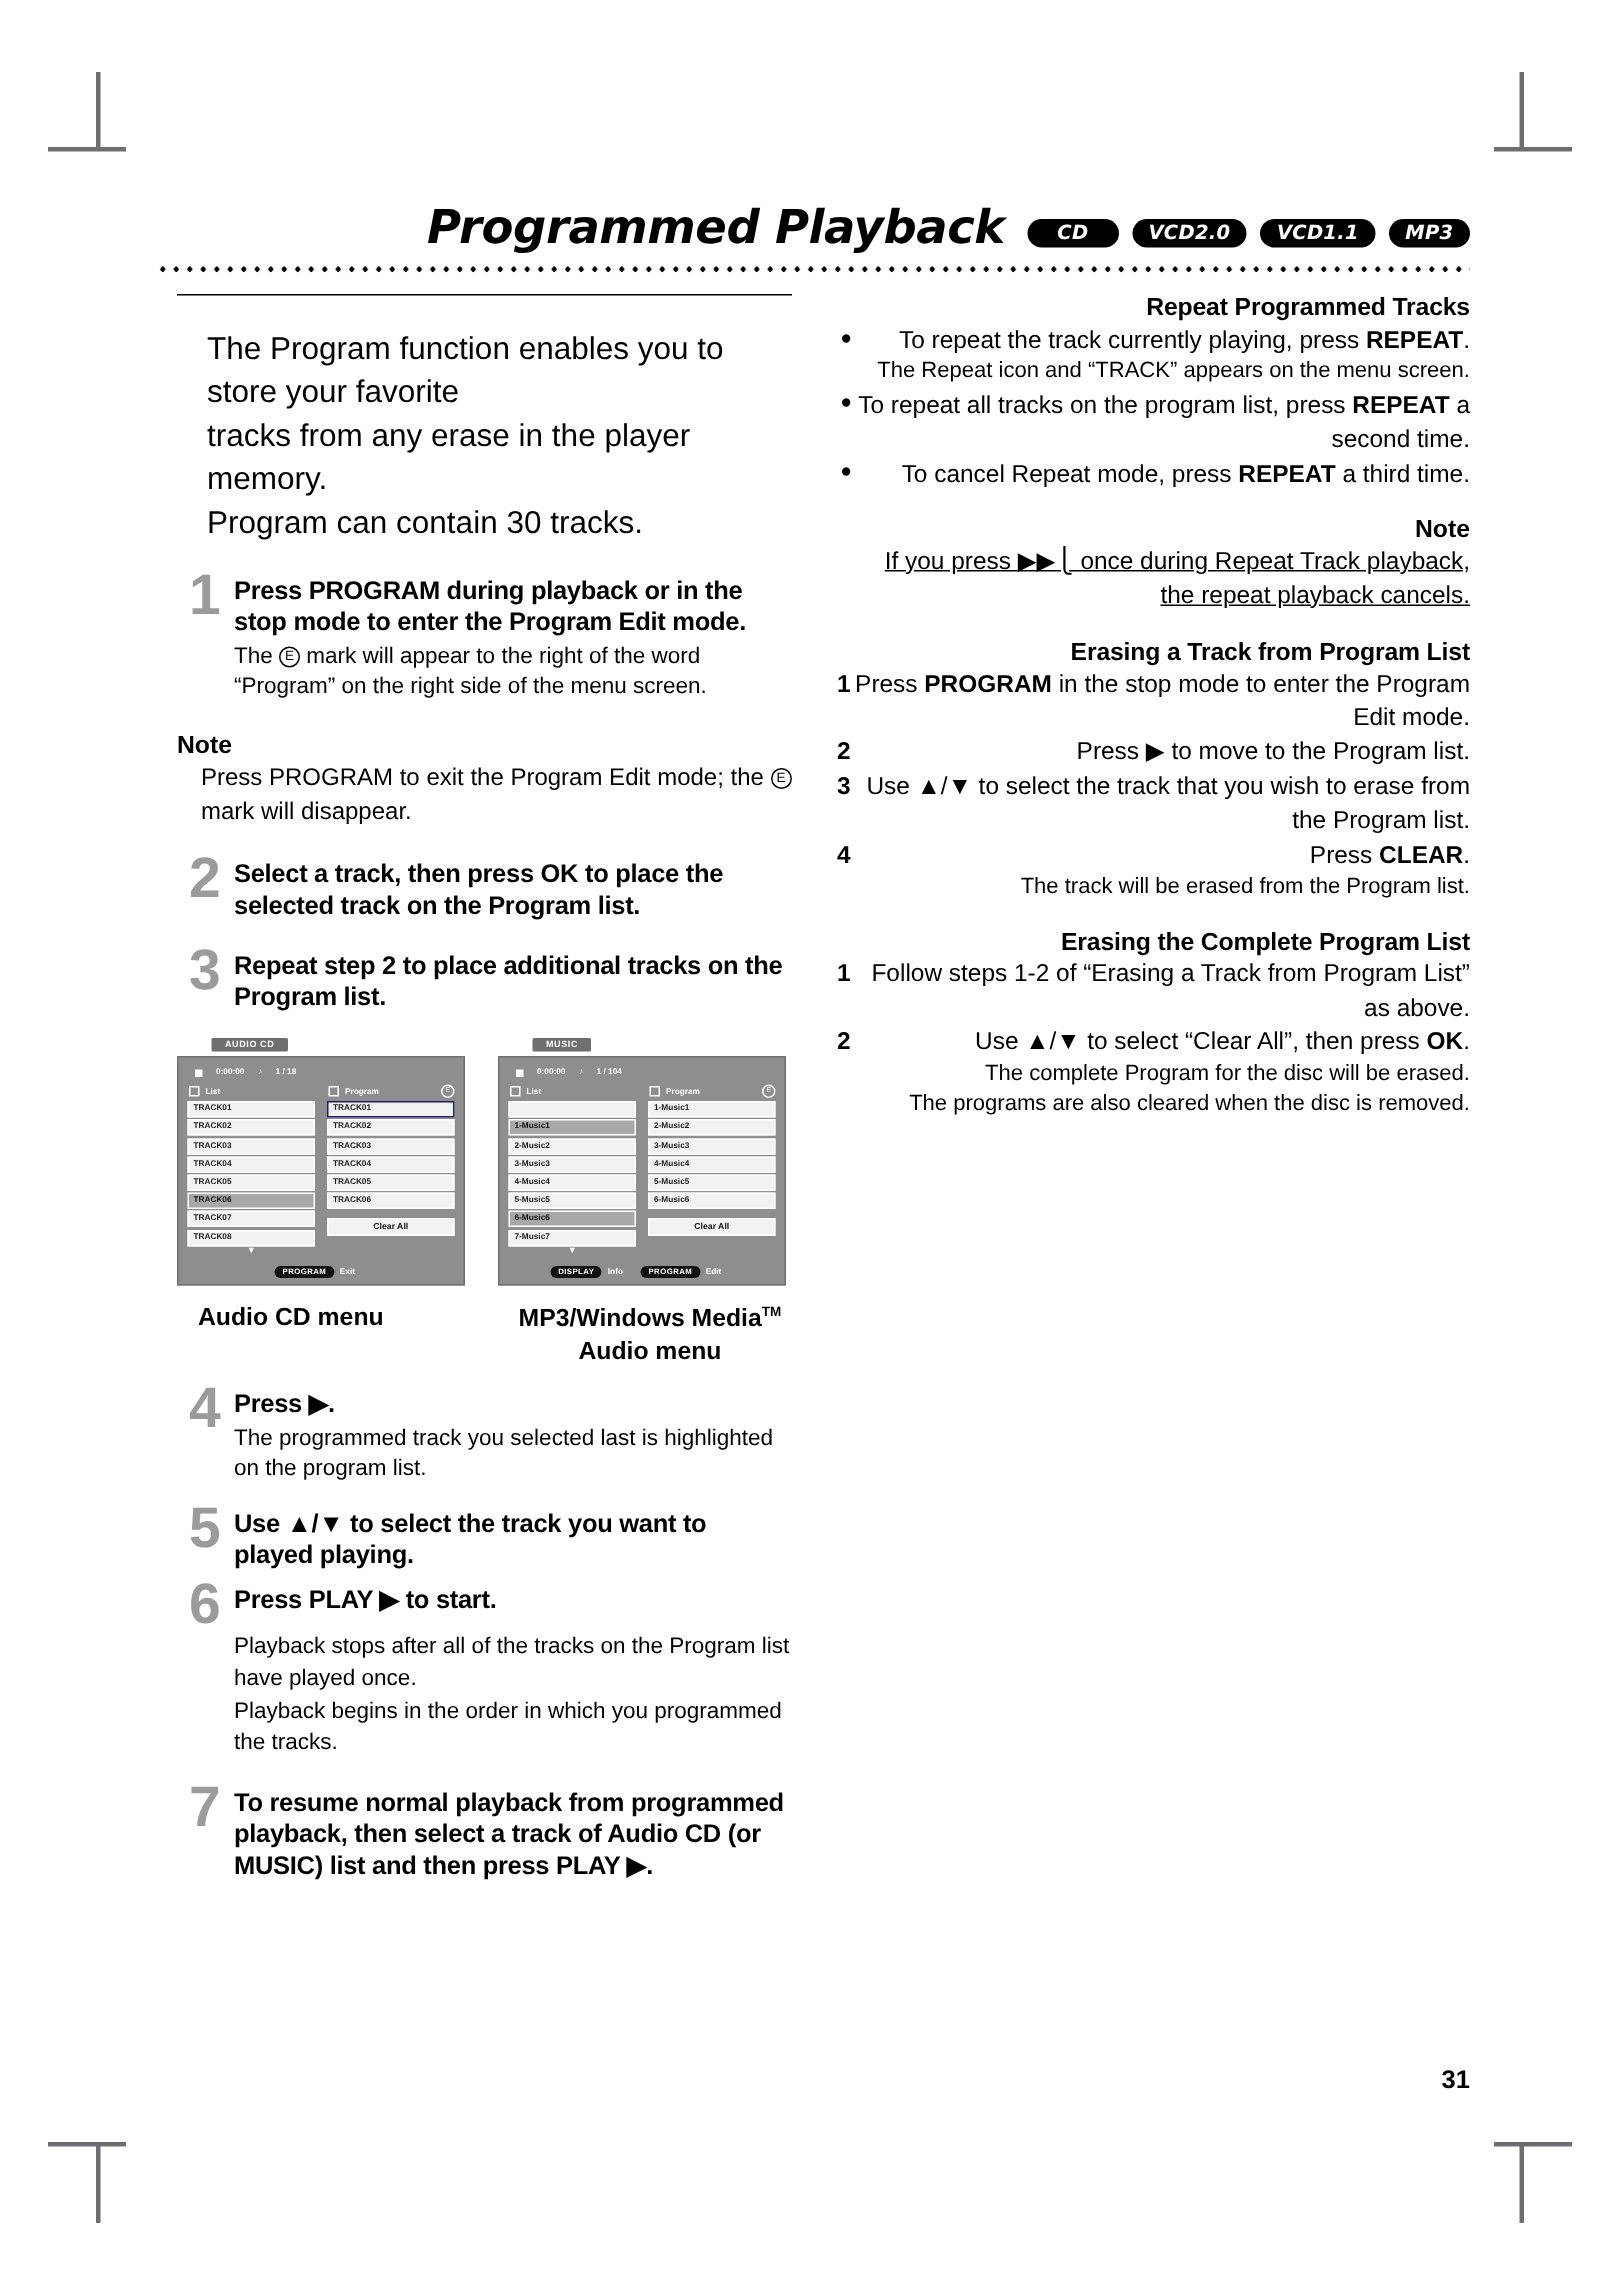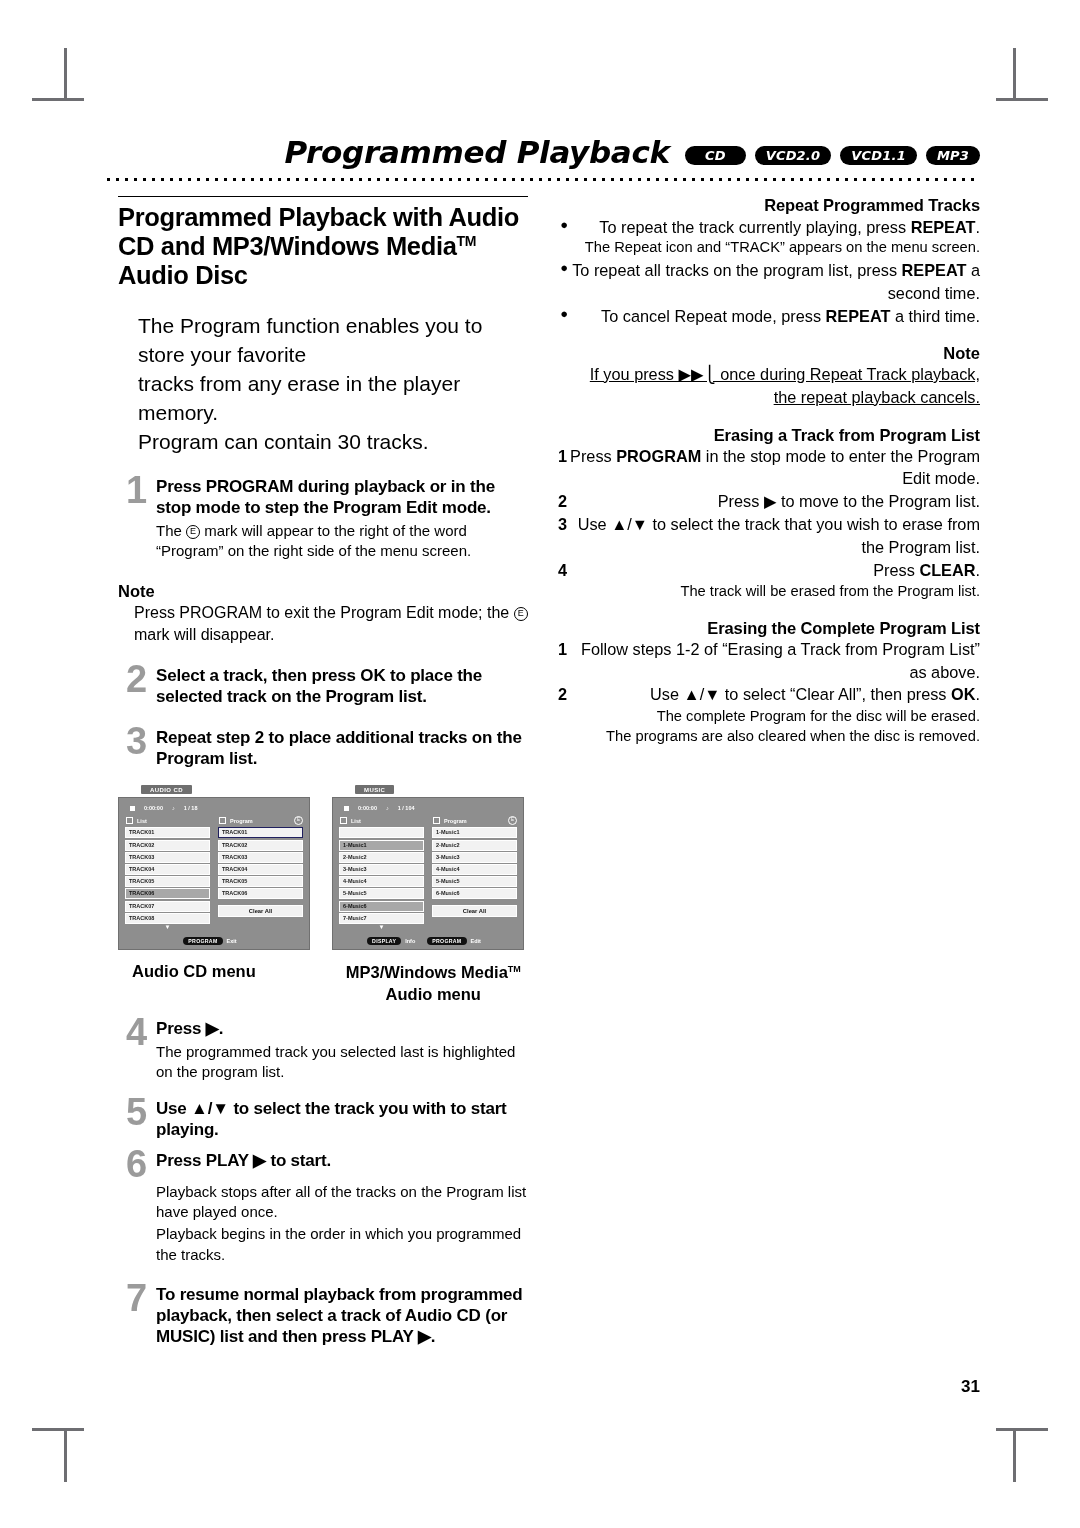--- a/index.html
+++ b/index.html
@@ -187,36 +187,31 @@
     <span class="badge">VCD1.1</span>
     <span class="badge">MP3</span>
   </div>
   <div class="dots"></div>
 
   <div class="cols">
 
     <div class="col-l">
 
       <div class="rule"></div>
-      <h1 class="sec">
-        <span>Programmed Playback with Audio</span><br>
-        <span>CD and MP3/Windows Media</span><sup>TM</sup><br>
-        <span>Audio Disc</span>
-      </h1>
 
       <div class="intro">
         <p>The Program function enables you to store your favorite</p>
         <p>tracks from any erase in the player memory.</p>
         <p>Program can contain 30 tracks.</p>
       </div>
 
       <div class="step">
         <div class="num">1</div>
         <div class="body">
-          <div class="lead">Press PROGRAM during playback or in the stop mode to step the Program Edit mode.</div>
+          <div class="lead">Press PROGRAM during playback or in the stop mode to enter the Program Edit mode.</div>
           <div class="sub">
             <span>The</span>
             <span class="circ">E</span>
             <span>mark will appear to the right of the word “Program” on the right side of the menu screen.</span>
           </div>
         </div>
       </div>
 
       <div class="note">
         <div class="nt">Note</div>
@@ -356,21 +351,21 @@
         <div class="num">4</div>
         <div class="body">
           <div class="lead">Press ▶.</div>
           <div class="sub">The programmed track you selected last is highlighted on the program list.</div>
         </div>
       </div>
 
       <div class="step" style="margin-top:16px;">
         <div class="num">5</div>
         <div class="body">
-          <div class="lead">Use ▲/▼ to select the track you with to start playing.</div>
+          <div class="lead">Use ▲/▼ to select the track you want to played playing.</div>
         </div>
       </div>
 
       <div class="step" style="margin-top:10px;">
         <div class="num">6</div>
         <div class="body">
           <div class="lead">Press PLAY ▶ to start.</div>
           <div class="sub" style="margin-top:10px;">Playback stops after all of the tracks on the Program list have played once.</div>
           <div class="sub">Playback begins in the order in which you programmed the tracks.</div>
         </div>

